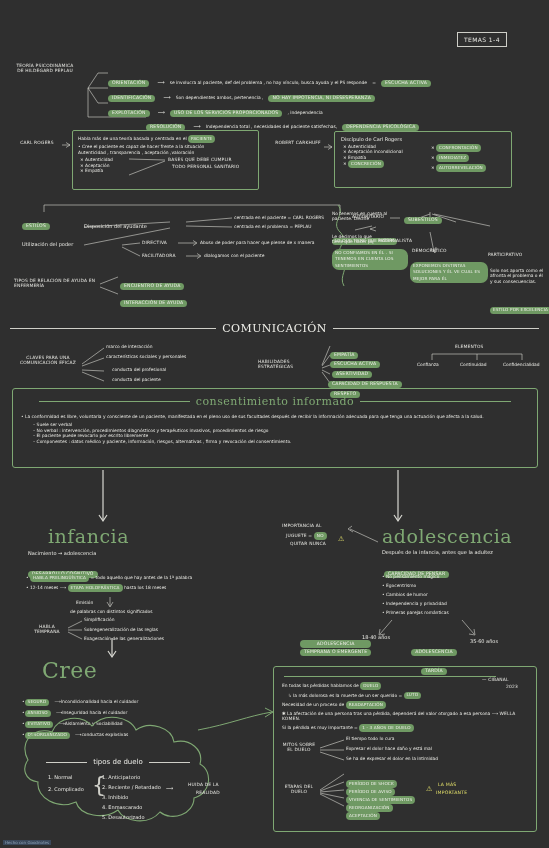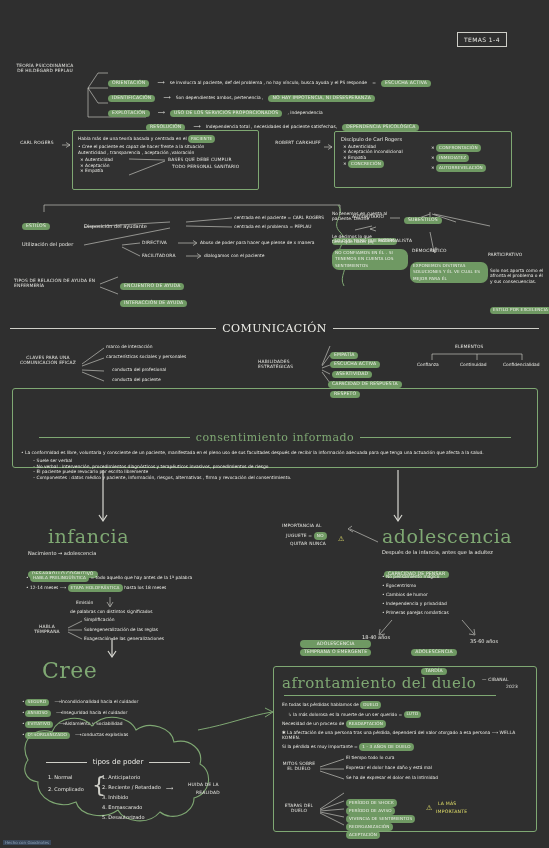--- a/index.html
+++ b/index.html
@@ -292,21 +292,21 @@
   <div class="abs" style="left:332px;top:360px;"><span class="pill">Asertividad</span></div>
   <div class="abs" style="left:328px;top:370px;"><span class="pill">Capacidad de respuesta</span></div>
   <div class="abs" style="left:330px;top:380px;"><span class="pill">Respeto</span></div>
 
   <div class="abs t45 cap wht" style="left:455px;top:344px;">ELEMENTOS</div>
   <div class="abs t45 wht" style="left:417px;top:362px;">Confianza</div>
   <div class="abs t45 wht" style="left:460px;top:362px;">Continuidad</div>
   <div class="abs t45 wht" style="left:503px;top:362px;">Confidencialidad</div>
 
   <div class="abs boxthick" style="left:12px;top:388px;width:524px;height:78px;">
-    <div class="ruleHead" style="padding:6px 26px 0 26px;margin-top:36px;">
+    <div class="ruleHead" style="padding:6px 26px 0 26px;">
       <div class="ruleg"></div>
       <div class="bigScript2" style="font-size:11px;">consentimiento informado</div>
       <div class="ruleg"></div>
     </div>
     <div class="t45 wht bul" style="padding:6px 8px 0 8px;">La conformidad es libre, voluntaria y consciente de un paciente, manifestada en el pleno uso de sus facultades después de recibir la información adecuada para que tenga una actuación que afecta a la salud.</div>
     <div style="padding:3px 8px 0 20px;">
       <div class="t45 wht dsh">Suele ser verbal</div>
       <div class="t45 wht dsh">No verbal : intervención, procedimientos diagnósticos y terapéuticos invasivos, procedimientos de riesgo</div>
       <div class="t45 wht dsh">El paciente puede revocarlo por escrito libremente</div>
       <div class="t45 wht dsh">Componentes : datos médico y paciente, información, riesgos, alternativas , firma y revocación del consentimiento.</div>
@@ -421,38 +421,37 @@
       C190,738 204,750 200,764
       C214,772 210,794 194,798
       C194,814 172,822 160,812
       C148,826 124,822 118,810
       C104,820 80,816 76,802
       C58,810 36,798 38,782
       C24,780 22,768 28,760 Z"></path>
   </svg>
   <div class="abs ruleHead" style="left:46px;top:758px;width:144px;">
     <div class="rule"></div>
-    <div class="t7" style="color:#e9e9e4;">tipos de poder</div>
+    <div class="t7" style="color:#e9e9e4;">tipos de duelo</div>
     <div class="rule"></div>
   </div>
   <div class="abs t5 wht" style="left:48px;top:774px;">1. Normal</div>
   <div class="abs t5 wht" style="left:48px;top:786px;">2. Complicado</div>
   <div class="abs t6 wht" style="left:92px;top:774px;font-size:22px;line-height:22px;color:#cfcfc8;">{</div>
   <div class="abs t5 wht" style="left:102px;top:774px;">1. Anticipatorio</div>
   <div class="abs t5 wht" style="left:102px;top:784px;">2. Reciente / Retardado</div>
   <div class="abs t5 wht" style="left:102px;top:794px;">3. Inhibido</div>
   <div class="abs t5 wht" style="left:102px;top:804px;">4. Enmascarado</div>
   <div class="abs t5 wht" style="left:102px;top:814px;">5. Desautorizado</div>
   <div class="abs t5 wht" style="left:166px;top:785px;">⟶</div>
   <div class="abs t45 cap wht" style="left:188px;top:782px;">HUIDA DE LA</div>
   <div class="abs t45 cap wht" style="left:196px;top:790px;">REALIDAD</div>
 
   <div class="abs boxthick" style="left:273px;top:666px;width:262px;height:164px;">
     <div style="position:relative;padding:6px 0 0 8px;">
-      <span class="bigScript2">afrontamiento del duelo</span>
       <span class="abs t45 cap wht" style="left:208px;top:10px;">— CIBANAL</span>
       <span class="abs t45 cap wht" style="left:232px;top:17px;">2023</span>
     </div>
     <div style="width:212px;height:1px;background:#7fa873;margin:3px 0 0 10px;"></div>
 
     <div class="t45 wht" style="padding:5px 0 0 8px;">
       <span>En todas las pérdidas hablamos de</span>
       <span class="pill sm">DUELO</span>
     </div>
     <div class="t45 wht" style="padding:2px 0 0 14px;">

